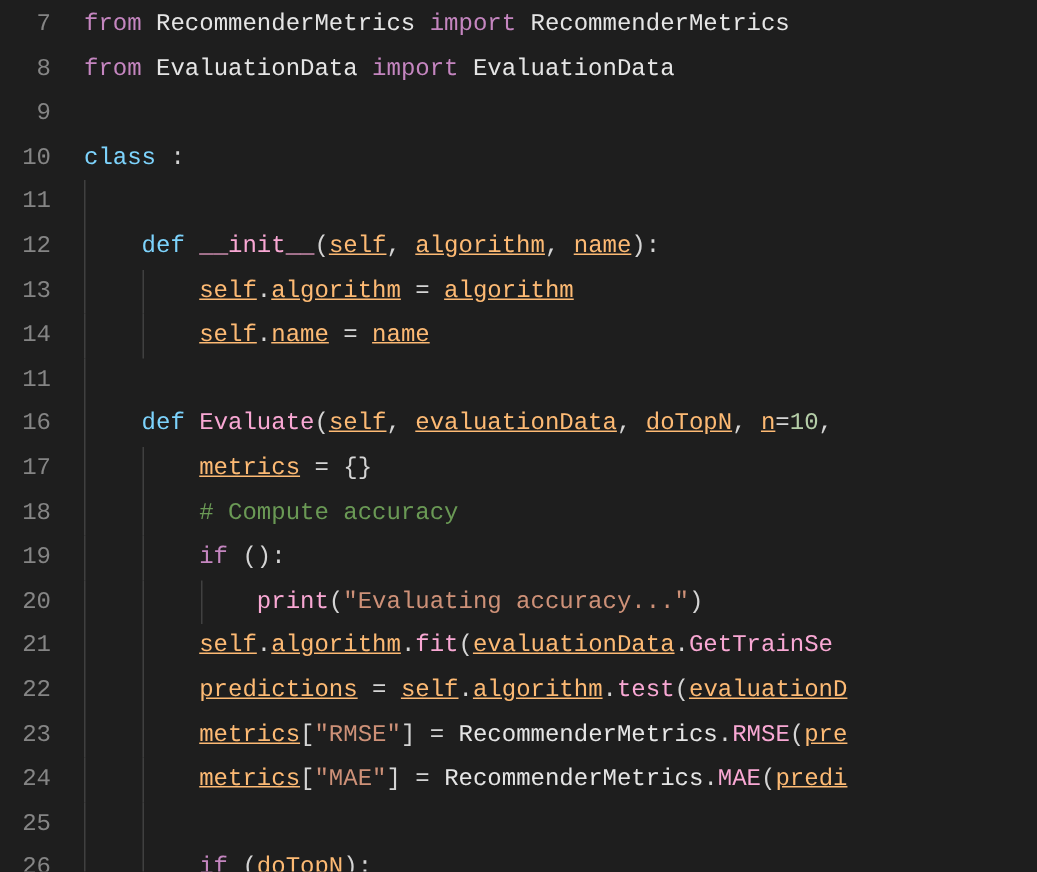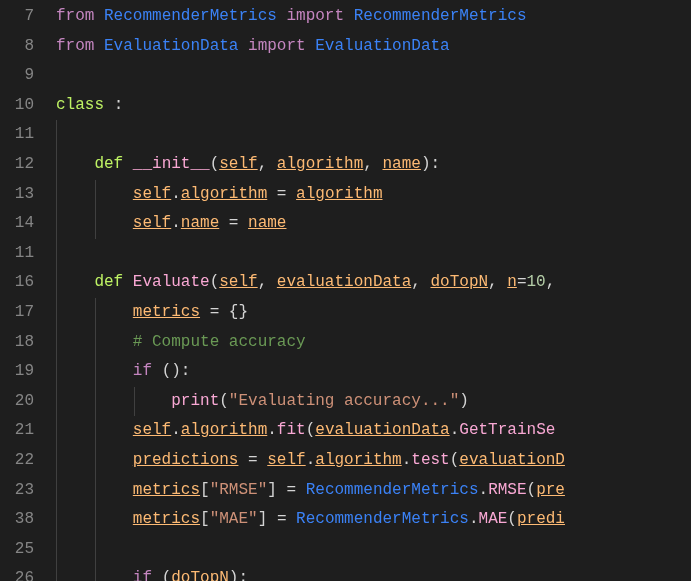--- a/index.html
+++ b/index.html
@@ -49,22 +49,22 @@
       white-space: pre;
       position: relative;
     }
     .indent-guide {
       border-left: 1px solid #404040;
       position: absolute;
       top: 0;
       bottom: 0;
     }
     .kw-purple { color: #c586c0; }
-    .kw-blue { color: #bef264; }
-    .cls-teal { color: #3b82f6; }
+    .kw-blue { color: #7dd3fc; }
+    .cls-teal { color: #e5e5e5; }
     .func-yellow { color: #f9a8d4; }
     .var-light { color: #fdba74; text-decoration: underline; }
     .str-orange { color: #ce9178; }
     .comment-green { color: #6a9955; }
     .num-green { color: #b5cea8; }
     .punct { color: #d4d4d4; }
     .white { color: #d4d4d4; }
   </style>
 </head>
 <body>
@@ -81,21 +81,21 @@
       <div class="line-num">14</div>
       <div class="line-num">11</div>
       <div class="line-num">16</div>
       <div class="line-num">17</div>
       <div class="line-num">18</div>
       <div class="line-num">19</div>
       <div class="line-num">20</div>
       <div class="line-num">21</div>
       <div class="line-num">22</div>
       <div class="line-num">23</div>
-      <div class="line-num">38</div>
+      <div class="line-num">24</div>
       <div class="line-num">25</div>
       <div class="line-num">26</div>
     </div>
   <div class="code-area">
       <div class="code-line"><span class="kw-purple">from</span><span class="white"> </span><span class="cls-teal">RecommenderMetrics</span><span class="white"> </span><span class="kw-purple">import</span><span class="white"> </span><span class="cls-teal">RecommenderMetrics</span></div>
       <div class="code-line"><span class="kw-purple">from</span><span class="white"> </span><span class="cls-teal">EvaluationData</span><span class="white"> </span><span class="kw-purple">import</span><span class="white"> </span><span class="cls-teal">EvaluationData</span></div>
       <div class="code-line"></div>
       <div class="code-line"><span class="kw-blue">class</span><span class="white"> </span><span class="punct">:</span></div>
       <div class="code-line"><span class="indent-guide" style="left: 0px;"></span></div>
       <div class="code-line"><span class="indent-guide" style="left: 0px;"></span><span class="white">    </span><span class="kw-blue">def</span><span class="white"> </span><span class="func-yellow">__init__</span><span class="punct">(</span><span class="var-light">self</span><span class="punct">, </span><span class="var-light">algorithm</span><span class="punct">, </span><span class="var-light">name</span><span class="punct">):</span></div>

